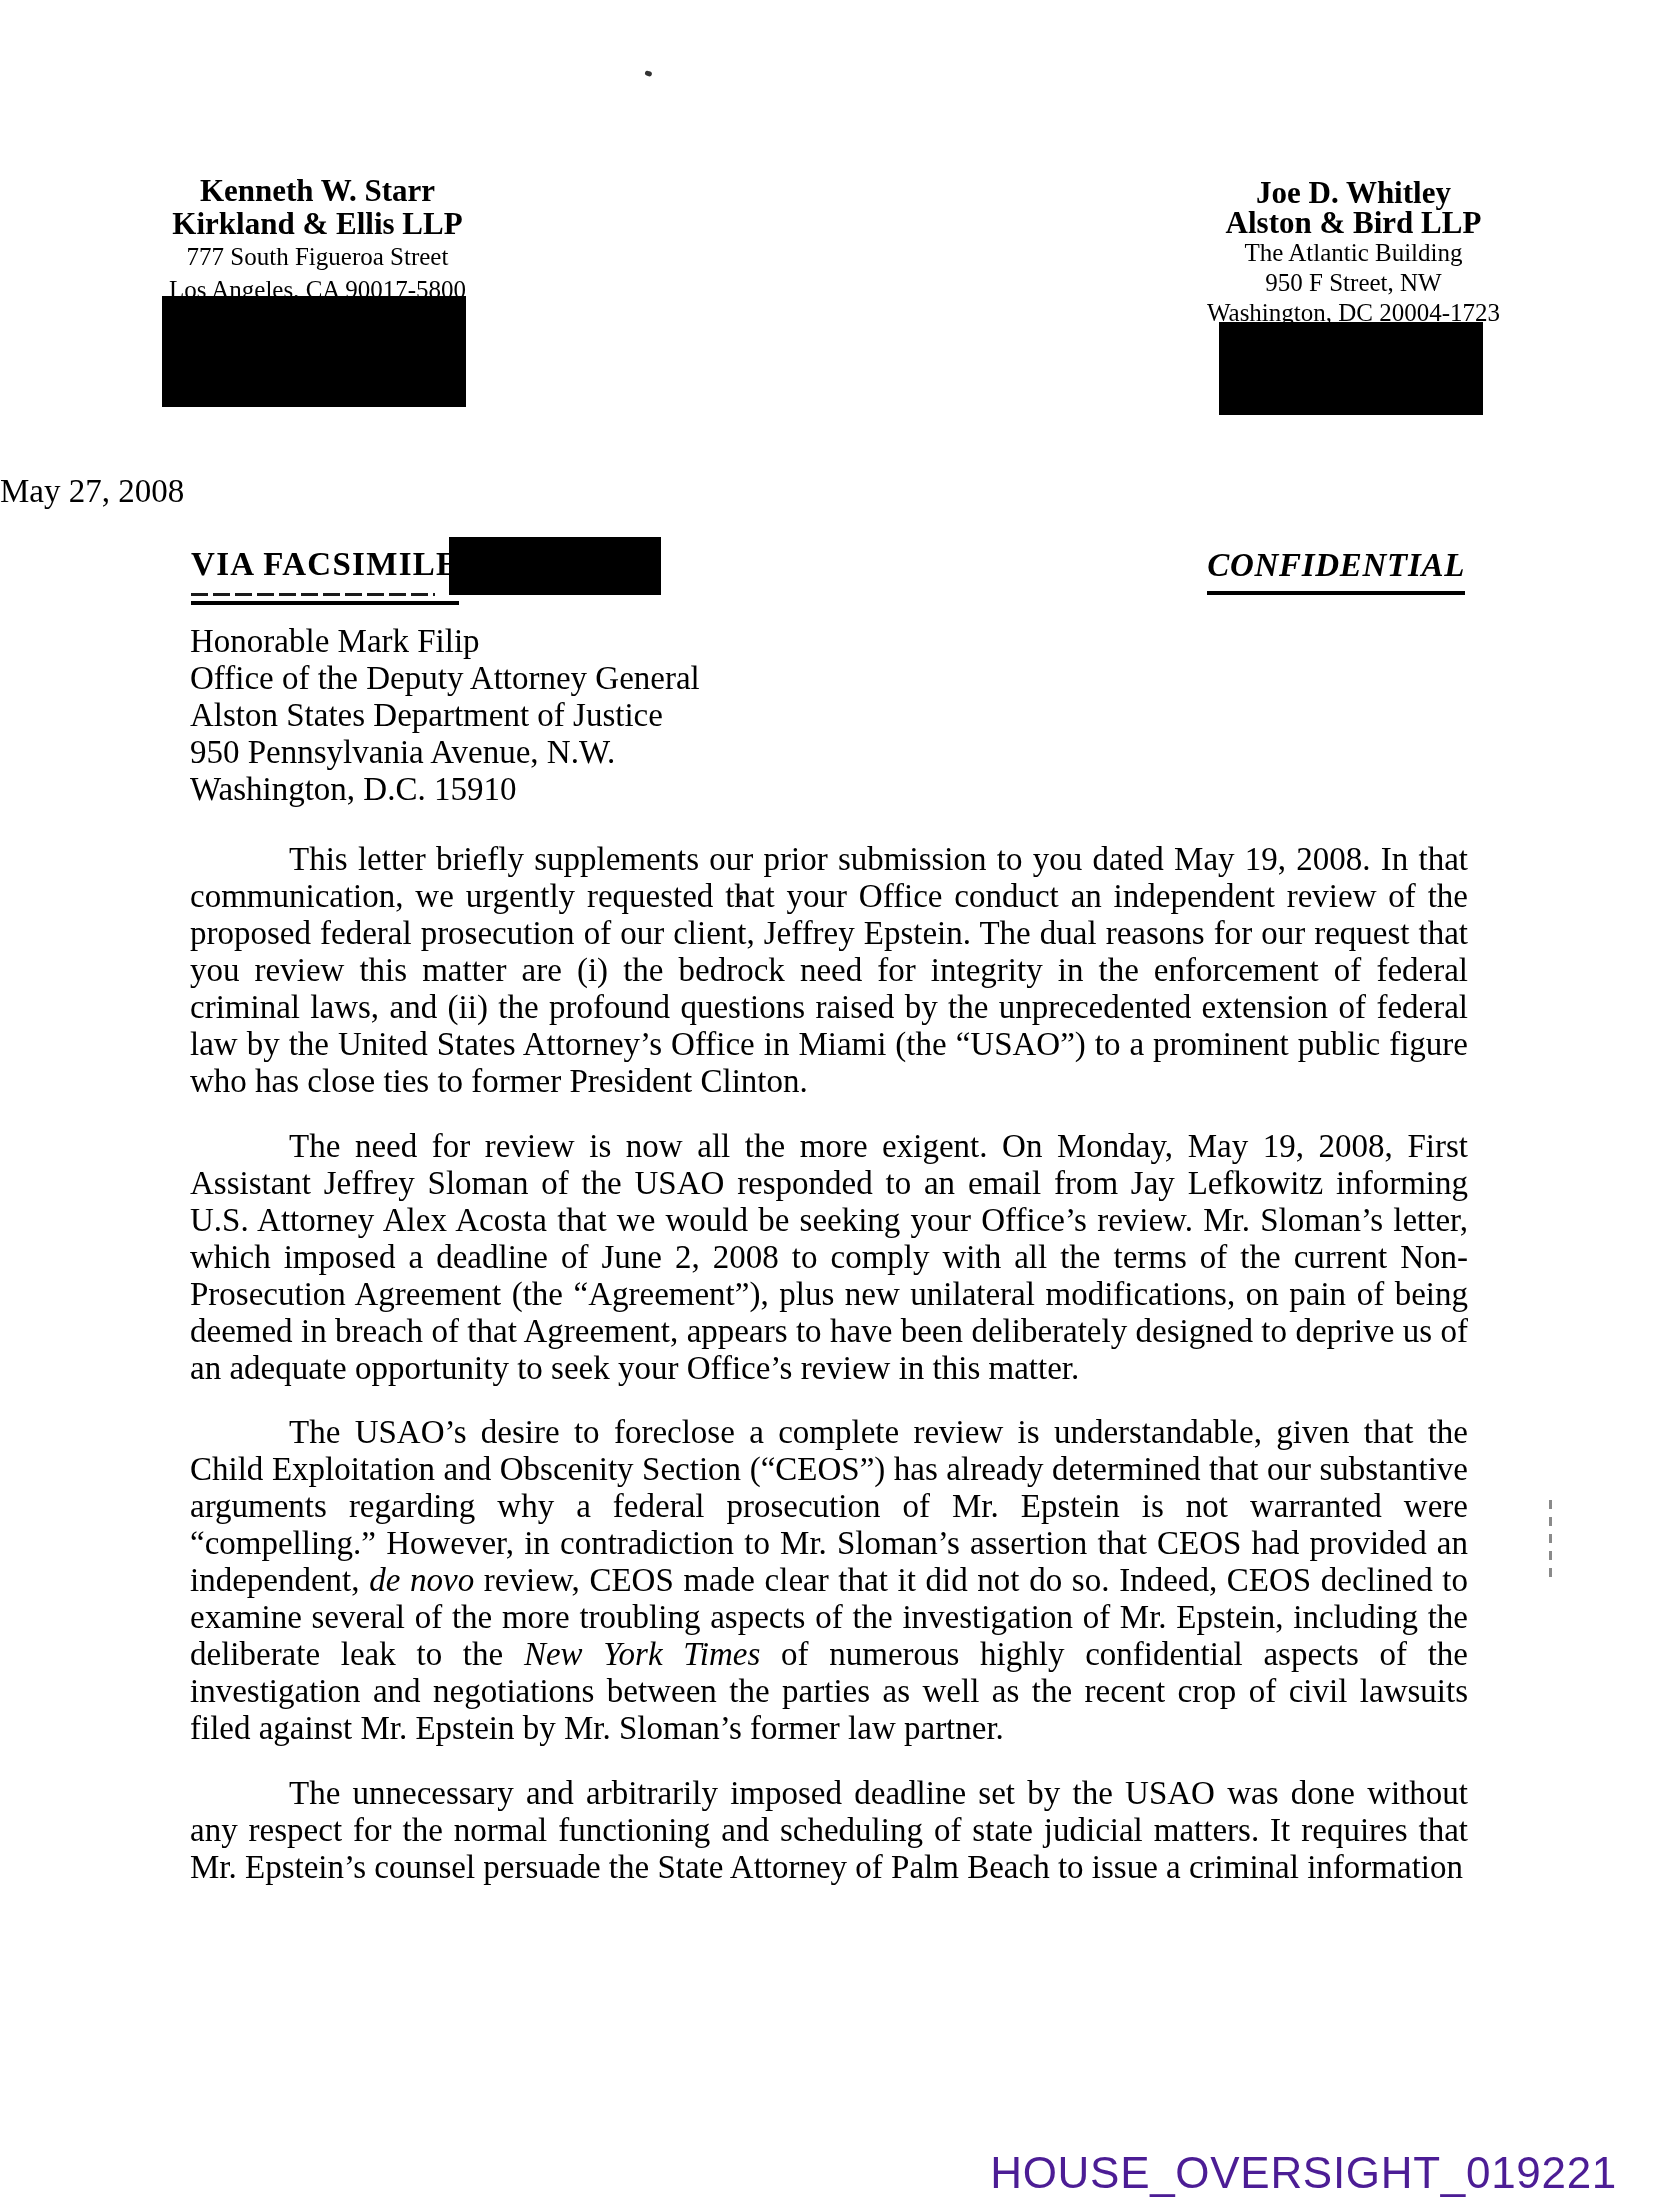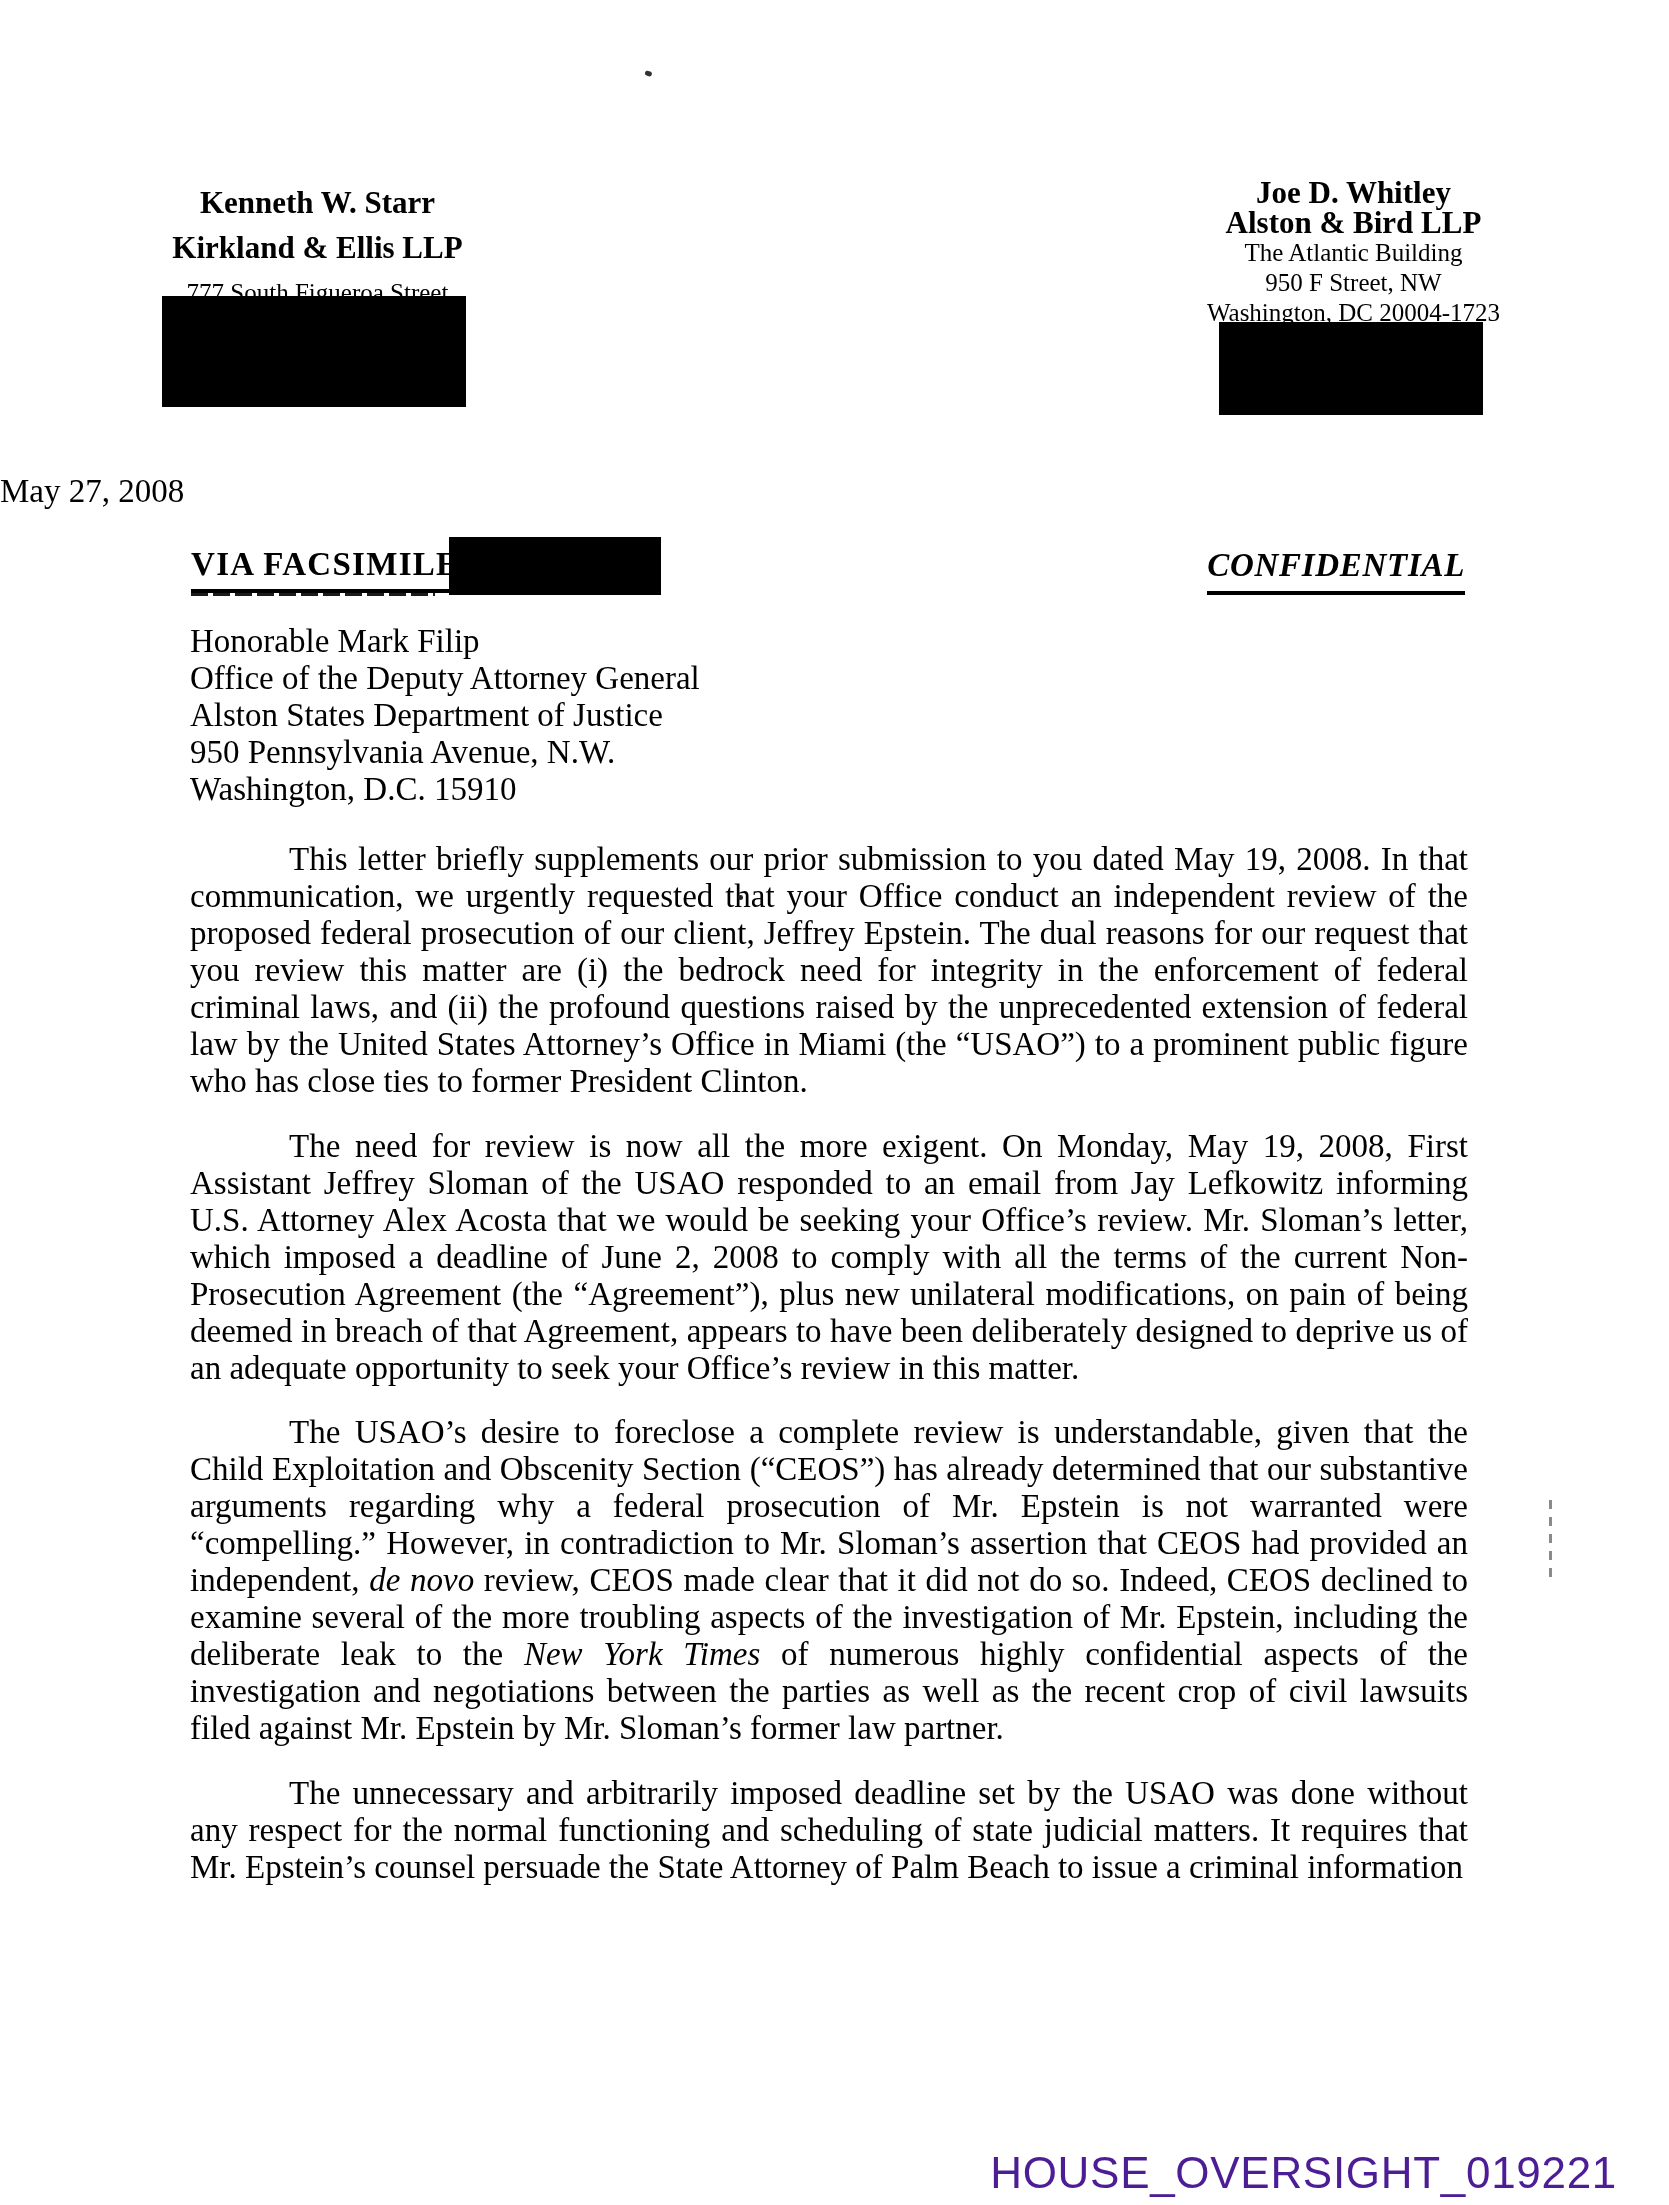--- a/index.html
+++ b/index.html
@@ -10,40 +10,40 @@
     background: #ffffff;
     font-family: "Liberation Serif", serif;
     color: #000;
     overflow: hidden;
   }
 
   
   .letterhead { position: absolute; text-align: center; font-weight: 700; }
   .lh-left  { left: 131px;  top: 174px; width: 373px; }
   .lh-right { left: 1170px; top: 178px; width: 367px; }
-  .lh-left  .lh-line { line-height: 33px; margin-top: 12px; }
+  .lh-left  .lh-line { line-height: 33px; }
   .lh-right .lh-line { line-height: 30px; }
   .lh-name, .lh-firm { font-size: 31px; }
   .lh-addr { font-size: 25px; font-weight: 400; }
 
   
   .redaction { position: absolute; background: #000; }
   .redact-left  { left: 162px;  top: 296px; width: 304px; height: 111px; }
   .redact-right { left: 1219px; top: 322px; width: 264px; height: 93px; }
   .redact-fax   { left: 449px;  top: 537px; width: 212px; height: 58px;  }
 
   
   .date-line {
     position: absolute; left: 0; top: 473px; width: 1669px;
     text-align: left; font-size: 33px; line-height: 37px;
   }
   .via {
     position: absolute; left: 191px; top: 546px;
     font-size: 33px; font-weight: 700; letter-spacing: 1.3px;
-    border-bottom: 4.6px solid #000; padding-bottom: 6px; line-height: 37px;
+    border-bottom: 4.6px solid #000; padding-bottom: 18px; line-height: 37px;
   }
   .via-ghost-line {
     position: absolute; left: 191px; top: 593px; width: 244px; height: 3.3px;
     background: repeating-linear-gradient(90deg, #1a1a1a 0 17px, transparent 17px 22px);
   }
   .confidential {
     position: absolute; right: 204px; top: 547px;
     font-size: 33px; font-weight: 700; font-style: italic; letter-spacing: 0.7px;
     border-bottom: 4.6px solid #000; padding-bottom: 7px; line-height: 37px;
   }

